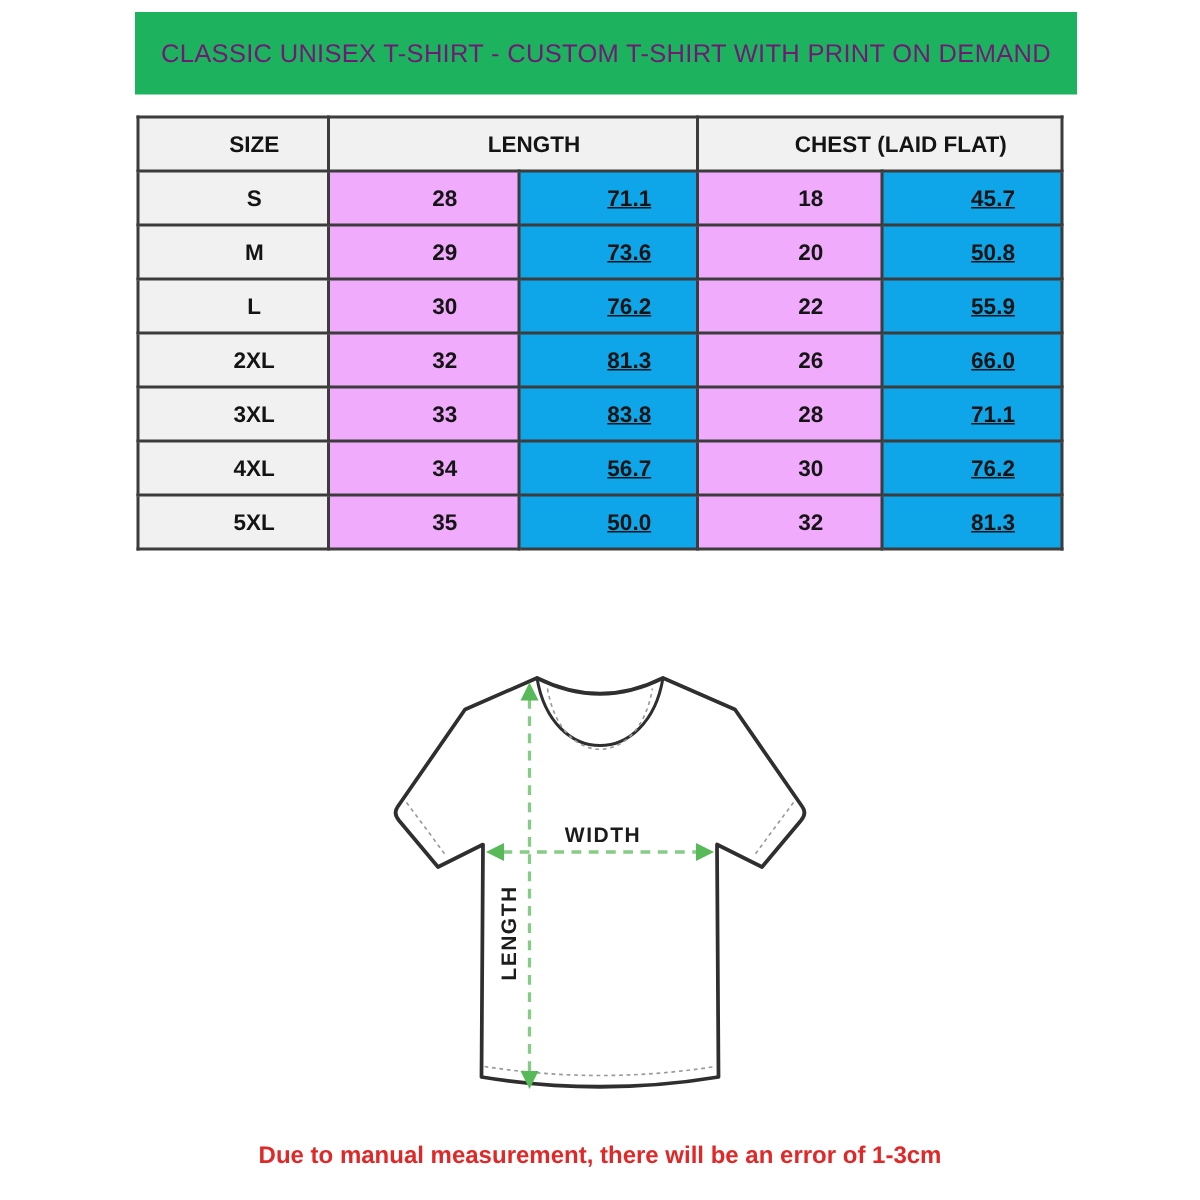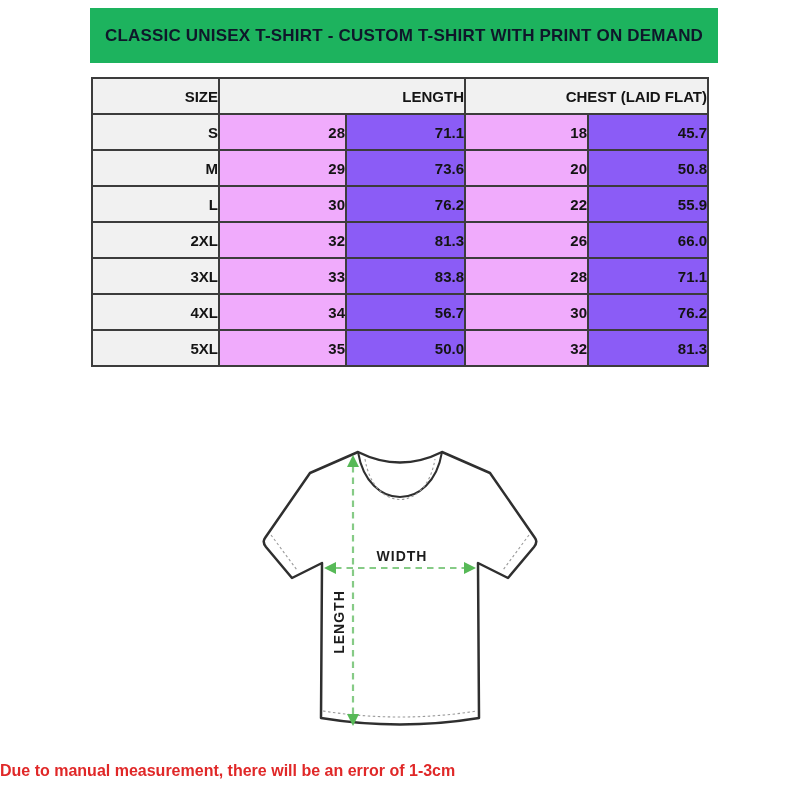--- a/index.html
+++ b/index.html
@@ -3,49 +3,49 @@
 <meta charset="utf-8">
 <style>
   * { margin: 0; padding: 0; box-sizing: border-box; }
   html, body { width: 800px; height: 800px; background: #ffffff;
     font-family: "Liberation Sans", sans-serif; }
   .page { position: relative; width: 800px; height: 800px; background: #fff; overflow: hidden; }
 
   
   .banner { position: absolute; left: 90px; top: 8px; width: 628px; height: 55px;
     background: #1db35e; display: flex; align-items: center; justify-content: center; }
-  .banner-title { color: #0f172a; font-weight: 700; font-size: 17px; letter-spacing: 0.2px;
+  .banner-title { color: #701a75; font-weight: 400; font-size: 17px; letter-spacing: 0.2px;
     white-space: nowrap; }
 
   
   .size-table { position: absolute; left: 91px; top: 77px; width: 616px;
     border-collapse: collapse; table-layout: fixed; }
   .size-table th, .size-table td { border: 2px solid #3c3c3c; height: 36px;
-    text-align: right; vertical-align: middle; color: #141414; font-size: 15px; padding-left: 28px; }
+    text-align: center; vertical-align: middle; color: #141414; font-size: 15px; padding-left: 28px; }
   .size-table th { background: #f1f1f1; font-weight: 700; }
   .col-size  { width: 127px; }
   .col-len-in{ width: 127px; }
   .col-len-cm{ width: 119px; }
   .col-ch-in { width: 123px; }
   .col-ch-cm { width: 120px; }
   td.c-size { background: #f1f1f1; font-weight: 700; }
   td.c-in   { background: #f0abfc; font-weight: 600; }
-  td.c-cm   { background: #8b5cf6; font-weight: 600; }
+  td.c-cm   { background: #0ea5e9; font-weight: 600; text-decoration: underline; }
 
   
   .diagram { position: absolute; left: 240px; top: 430px; width: 320px; height: 320px; }
   .diagram svg { position: absolute; left: 0; top: 0; }
   .dim-label { position: absolute; color: #1c1c1c; font-weight: 700; font-size: 14px;
     letter-spacing: 1px; white-space: nowrap; }
   .dim-width { left: 162px; top: 126px; transform: translate(-50%, -50%); }
   .dim-length { left: 99px; top: 192px; transform: translate(-50%, -50%) rotate(-90deg); }
 
   
   .footer-note { position: absolute; left: 0; top: 762px; width: 800px;
-    text-align: left; color: #e02828; font-weight: 700; font-size: 16px; }
+    text-align: center; color: #e02828; font-weight: 700; font-size: 16px; }
 </style>
 </head>
 <body>
 
 <div class="page">
 
   <div class="banner">
     <div class="banner-title">CLASSIC UNISEX T-SHIRT - CUSTOM T-SHIRT WITH PRINT ON DEMAND</div>
   </div>
 

